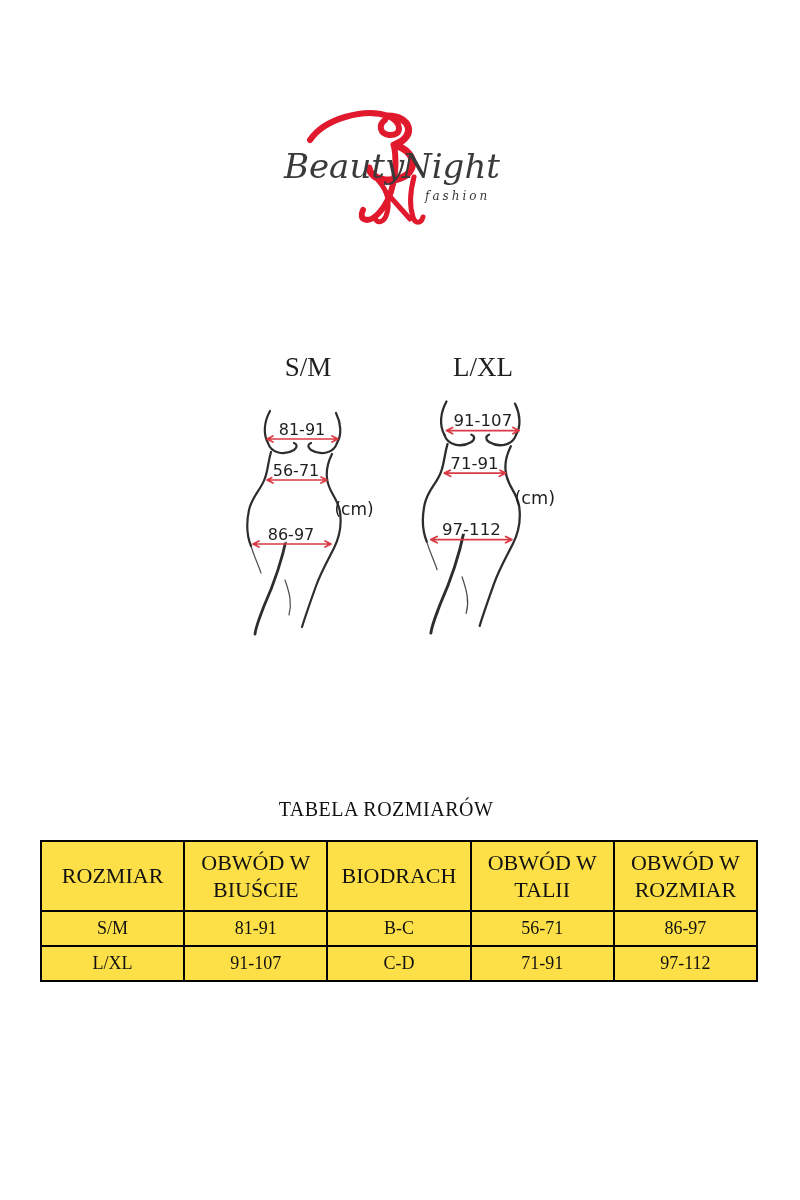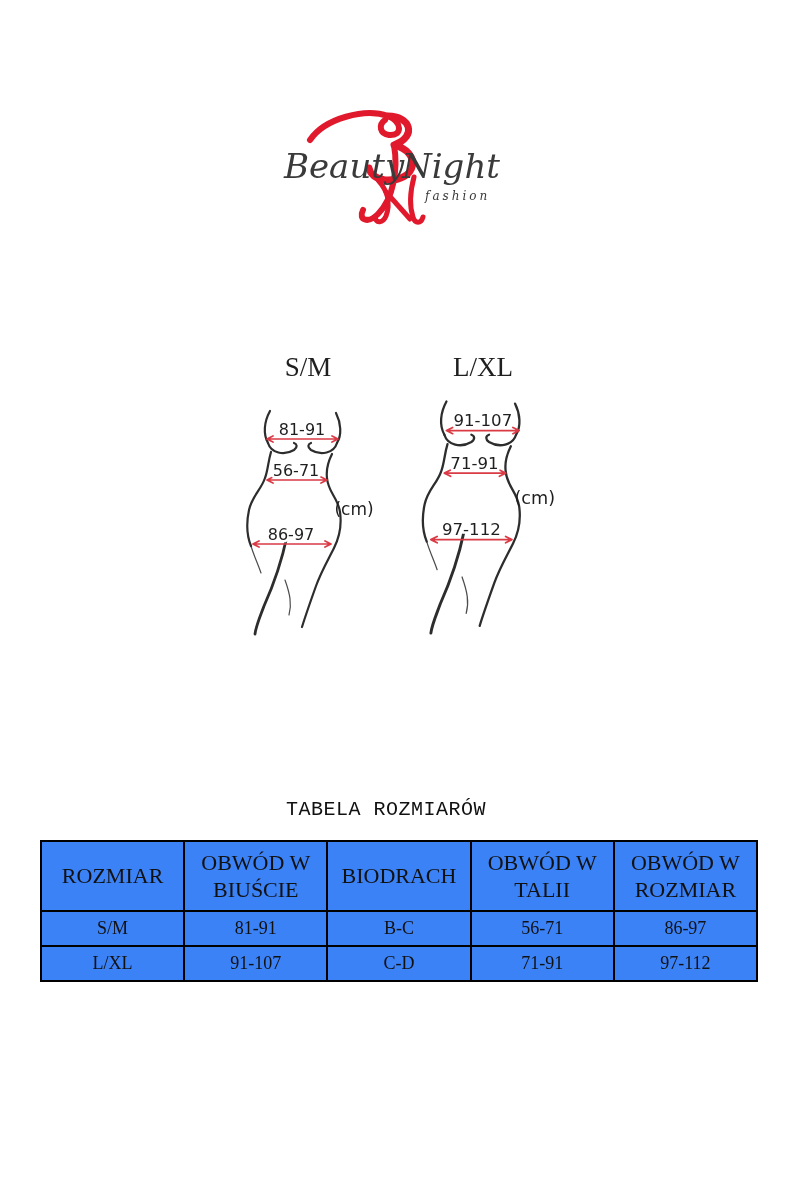--- a/index.html
+++ b/index.html
@@ -20,23 +20,23 @@
   .meas-label{font-family:"DejaVu Sans",sans-serif;font-size:16px;fill:#1f1f1f;
               paint-order:stroke;stroke:#ffffff;stroke-width:5px;stroke-linejoin:round;}
   .cm-label{font-family:"DejaVu Sans",sans-serif;font-size:17px;fill:#1f1f1f;}
   .body-line{fill:none;stroke:#2d2d2d;stroke-width:2.2;stroke-linecap:round;}
   .body-line.thick{stroke-width:2.8;}
   .body-line.thin{stroke-width:1.2;opacity:.85;}
   .arrow{fill:none;stroke:#d93a44;stroke-width:1.7;stroke-linecap:round;stroke-linejoin:round;}
 
   
   .table-title{position:absolute;left:0;top:798px;width:772px;text-align:center;
-               font-size:20px;letter-spacing:.5px;color:#111;font-family:Liberation Mono, monospace;}
+               font-size:20px;letter-spacing:.5px;color:#111;}
   .size-table{position:absolute;left:40px;top:840px;width:718px;border-collapse:collapse;
-              table-layout:fixed;background:#3b82f6;}
+              table-layout:fixed;background:#fde047;}
   .size-table th,.size-table td{border:2px solid #000;text-align:center;vertical-align:middle;
               font-family:"Liberation Serif",serif;color:#111;padding:0 6px;}
   .size-table th{height:68px;font-size:22px;font-weight:normal;line-height:1.25;}
   .size-table td{height:33px;font-size:18px;}
 </style>
 </head>
 <body>
 
 <div class="page">
 

